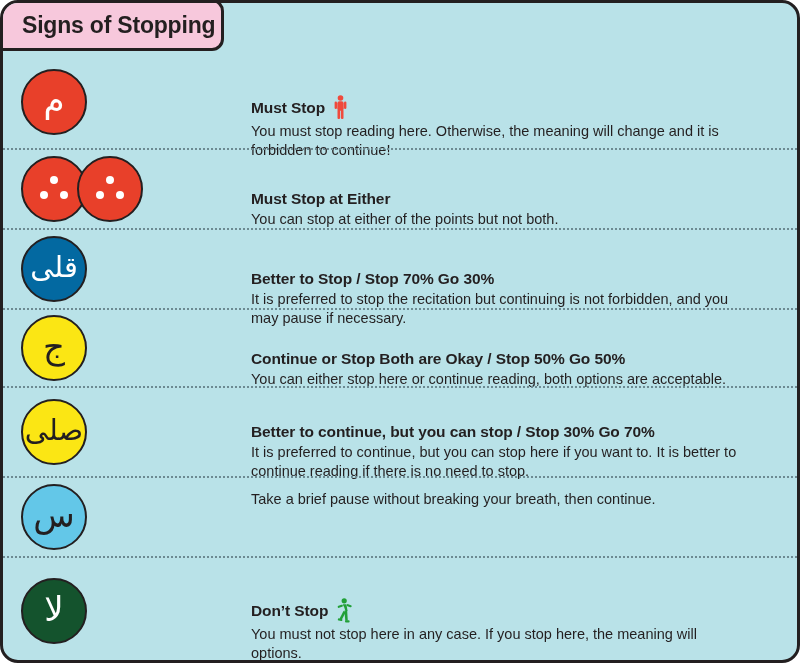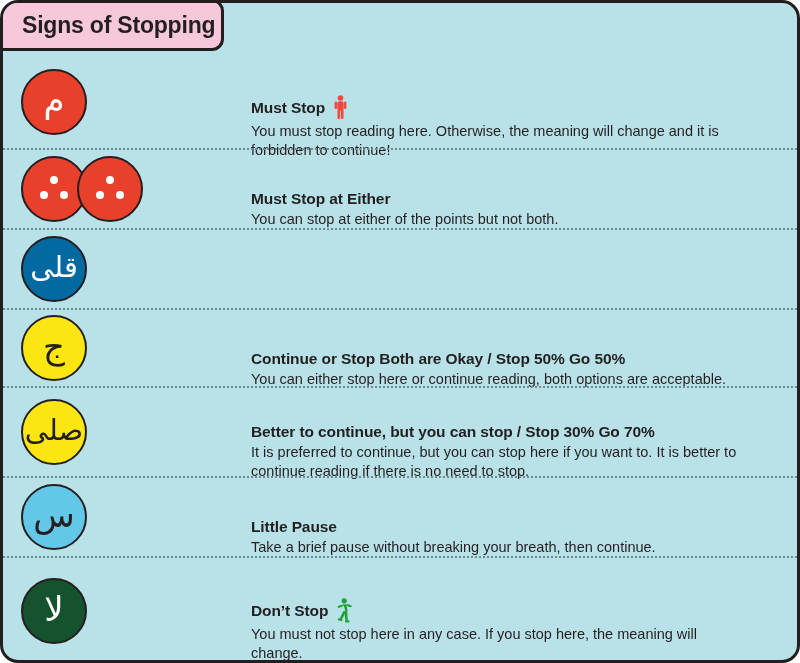--- a/index.html
+++ b/index.html
@@ -241,20 +241,26 @@
     </div>
 
     <div class="row r2">
       <div class="sign-cell">
         <div class="circle-group">
           <div class="circle" style="background:#0369a1;">
             <span class="glyph small" style="color:#ffffff;">قلى</span>
           </div>
         </div>
       </div>
+      <div class="text-cell">
+        <div class="title-line">
+          <span class="row-title">Better to Stop / Stop 70% Go 30%</span>
+        </div>
+        <div class="row-desc">It is preferred to stop the recitation but continuing is not forbidden, and you may pause if necessary.</div>
+      </div>
     </div>
 
     <div class="row r3">
       <div class="sign-cell">
         <div class="circle-group">
           <div class="circle" style="background:#fbe614;">
             <span class="glyph" style="color:#231f20;">ج</span>
           </div>
         </div>
       </div>
@@ -284,23 +290,20 @@
 
     <div class="row r5">
       <div class="sign-cell">
         <div class="circle-group">
           <div class="circle" style="background:#63c7e8;">
             <span class="glyph" style="color:#231f20;">س</span>
           </div>
         </div>
       </div>
       <div class="text-cell">
-        <div class="title-line">
-          <span class="row-title">Little Pause</span>
-        </div>
         <div class="row-desc">Take a brief pause without breaking your breath, then continue.</div>
       </div>
     </div>
 
     <div class="row r6">
       <div class="sign-cell">
         <div class="circle-group">
           <div class="circle" style="background:#14532d;">
             <span class="glyph" style="color:#ffffff;">لا</span>
           </div>
@@ -317,18 +320,18 @@
                 <rect x="1.6" y="7.2" width="5.4" height="2.2" rx="1.1" transform="rotate(-18 4.3 8.3)"></rect>
                 <rect x="10.6" y="6.6" width="5.2" height="2.2" rx="1.1" transform="rotate(20 13.2 7.7)"></rect>
                 <path d="M8.4 12.4 L11.2 12.8 L11.8 22.4 L9.3 22.8 Z"></path>
                 <path d="M7.6 12.8 L9.6 14.4 L5.4 22.6 L3.1 21.4 Z"></path>
                 <rect x="9.0" y="22.2" width="4.6" height="2.2" rx="1"></rect>
                 <rect x="1.8" y="20.6" width="4.6" height="2.2" rx="1" transform="rotate(10 4.1 21.7)"></rect>
               </g>
             </svg>
           </span>
         </div>
-        <div class="row-desc">You must not stop here in any case. If you stop here, the meaning will change.</div>
+        <div class="row-desc">You must not stop here in any case. If you stop here, the meaning will options.</div>
       </div>
     </div>
 
   </div>
 </div>
 
 </body></html>

